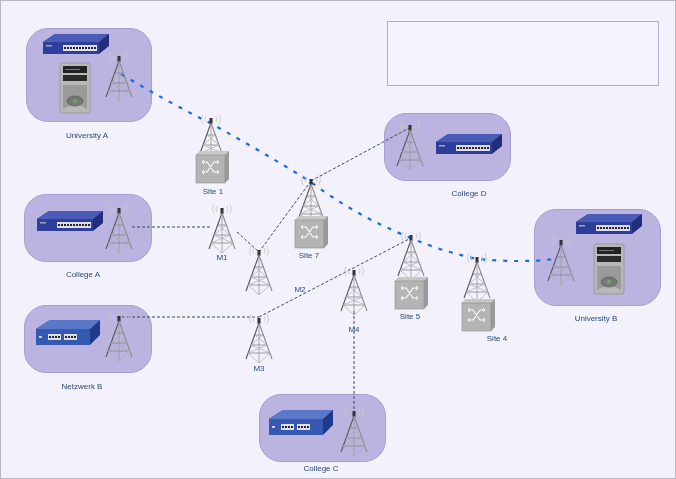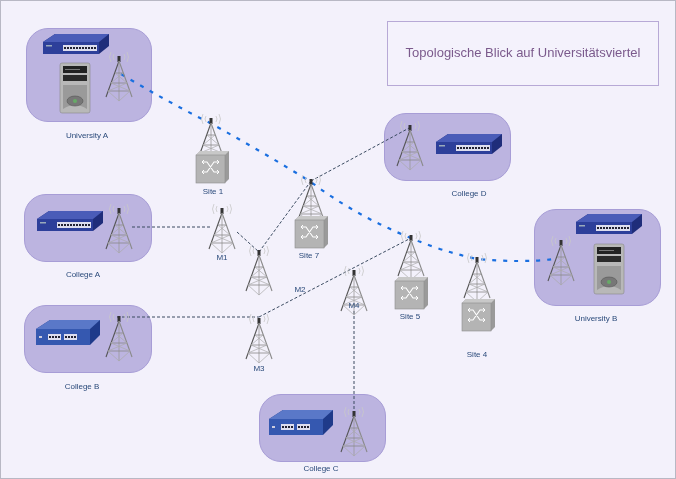--- a/index.html
+++ b/index.html
@@ -17,21 +17,20 @@
 <div id="canvas">
 
   <div class="group" style="left:25px;top:27px;width:124px;height:92px;"></div>
   <div class="group" style="left:23px;top:193px;width:126px;height:66px;"></div>
   <div class="group" style="left:23px;top:304px;width:126px;height:66px;"></div>
   <div class="group" style="left:258px;top:393px;width:125px;height:66px;"></div>
   <div class="group" style="left:383px;top:112px;width:125px;height:66px;"></div>
   <div class="group" style="left:533px;top:208px;width:125px;height:95px;"></div>
 
   <div class="title-box">
-    <div>Topologische Blick auf Universitätsviertel</div>
   </div>
 
   <svg class="links" width="674" height="477">
     <defs>
       <g id="tower">
 
         <path d="M-5,-3 q-2,3 0,6 M5,-3 q2,3 0,6 M-8,-5 q-3,5 0,10 M8,-5 q3,5 0,10" stroke="#c8c8c8" stroke-width="0.8" fill="none"></path>
         <rect x="-1.5" y="-1" width="3" height="6" fill="#333"></rect>
         <line x1="0" y1="4" x2="-13" y2="40" stroke="#555" stroke-width="1.1"></line>
         <line x1="0" y1="4" x2="13" y2="40" stroke="#8a8a8a" stroke-width="1.1"></line>
@@ -118,27 +117,27 @@
     <use href="#hub" x="461" y="298"></use>
 
     <use href="#tower" x="221" y="208"></use>
     <use href="#tower" x="258" y="250"></use>
     <use href="#tower" x="258" y="318"></use>
     <use href="#tower" x="353" y="270"></use>
   </svg>
 
   <div class="lbl" style="left:86px;top:130px;">University A</div>
   <div class="lbl" style="left:82px;top:269px;">College A</div>
-  <div class="lbl" style="left:81px;top:381px;">College B</div>
+  <div class="lbl" style="left:81px;top:381px;">Netzwerk B</div>
   <div class="lbl" style="left:320px;top:463px;">College C</div>
   <div class="lbl" style="left:441px;top:188px;margin-left:27px;">College D</div>
   <div class="lbl" style="left:595px;top:313px;">University B</div>
 
   <div class="lbl" style="left:212px;top:186px;">Site 1</div>
   <div class="lbl" style="left:308px;top:250px;">Site 7</div>
   <div class="lbl" style="left:409px;top:311px;">Site 5</div>
-  <div class="lbl" style="left:476px;top:333px;margin-top:16px;">Site 4</div>
+  <div class="lbl" style="left:496px;top:333px;">Site 4</div>
 
   <div class="lbl" style="left:221px;top:252px;">M1</div>
   <div class="lbl" style="left:258px;top:284px;margin-left:41px;">M2</div>
   <div class="lbl" style="left:258px;top:363px;">M3</div>
-  <div class="lbl" style="left:353px;top:300px;">M4</div>
+  <div class="lbl" style="left:353px;top:324px;">M4</div>
 </div>
 
 </body></html>

